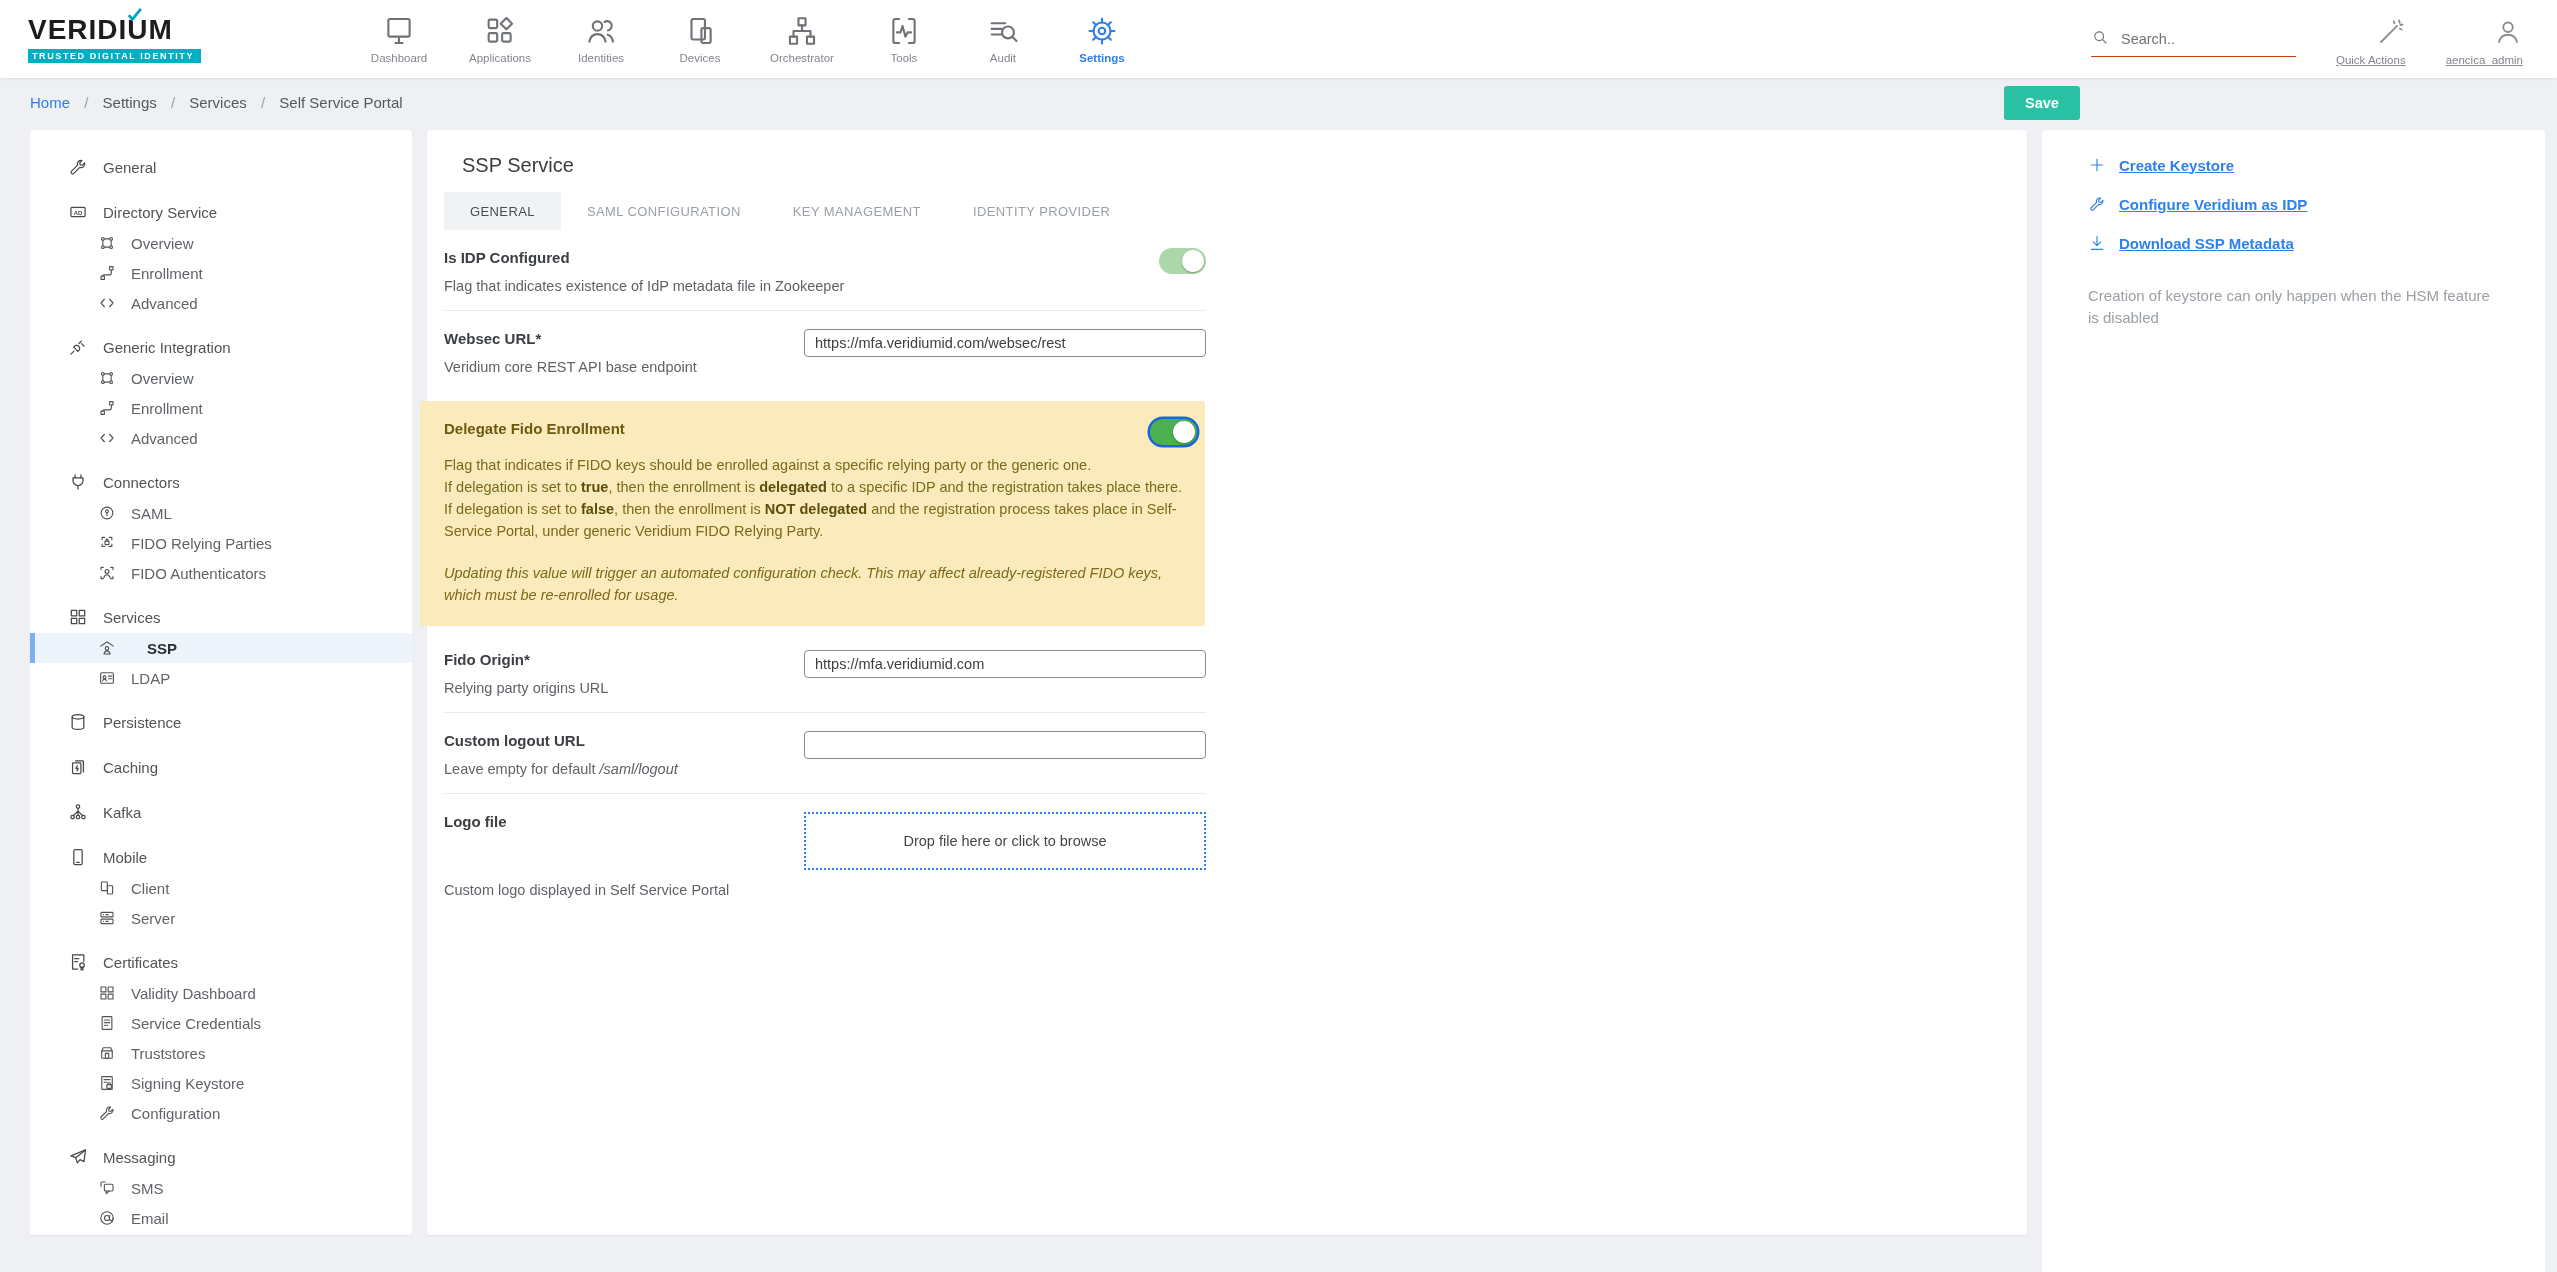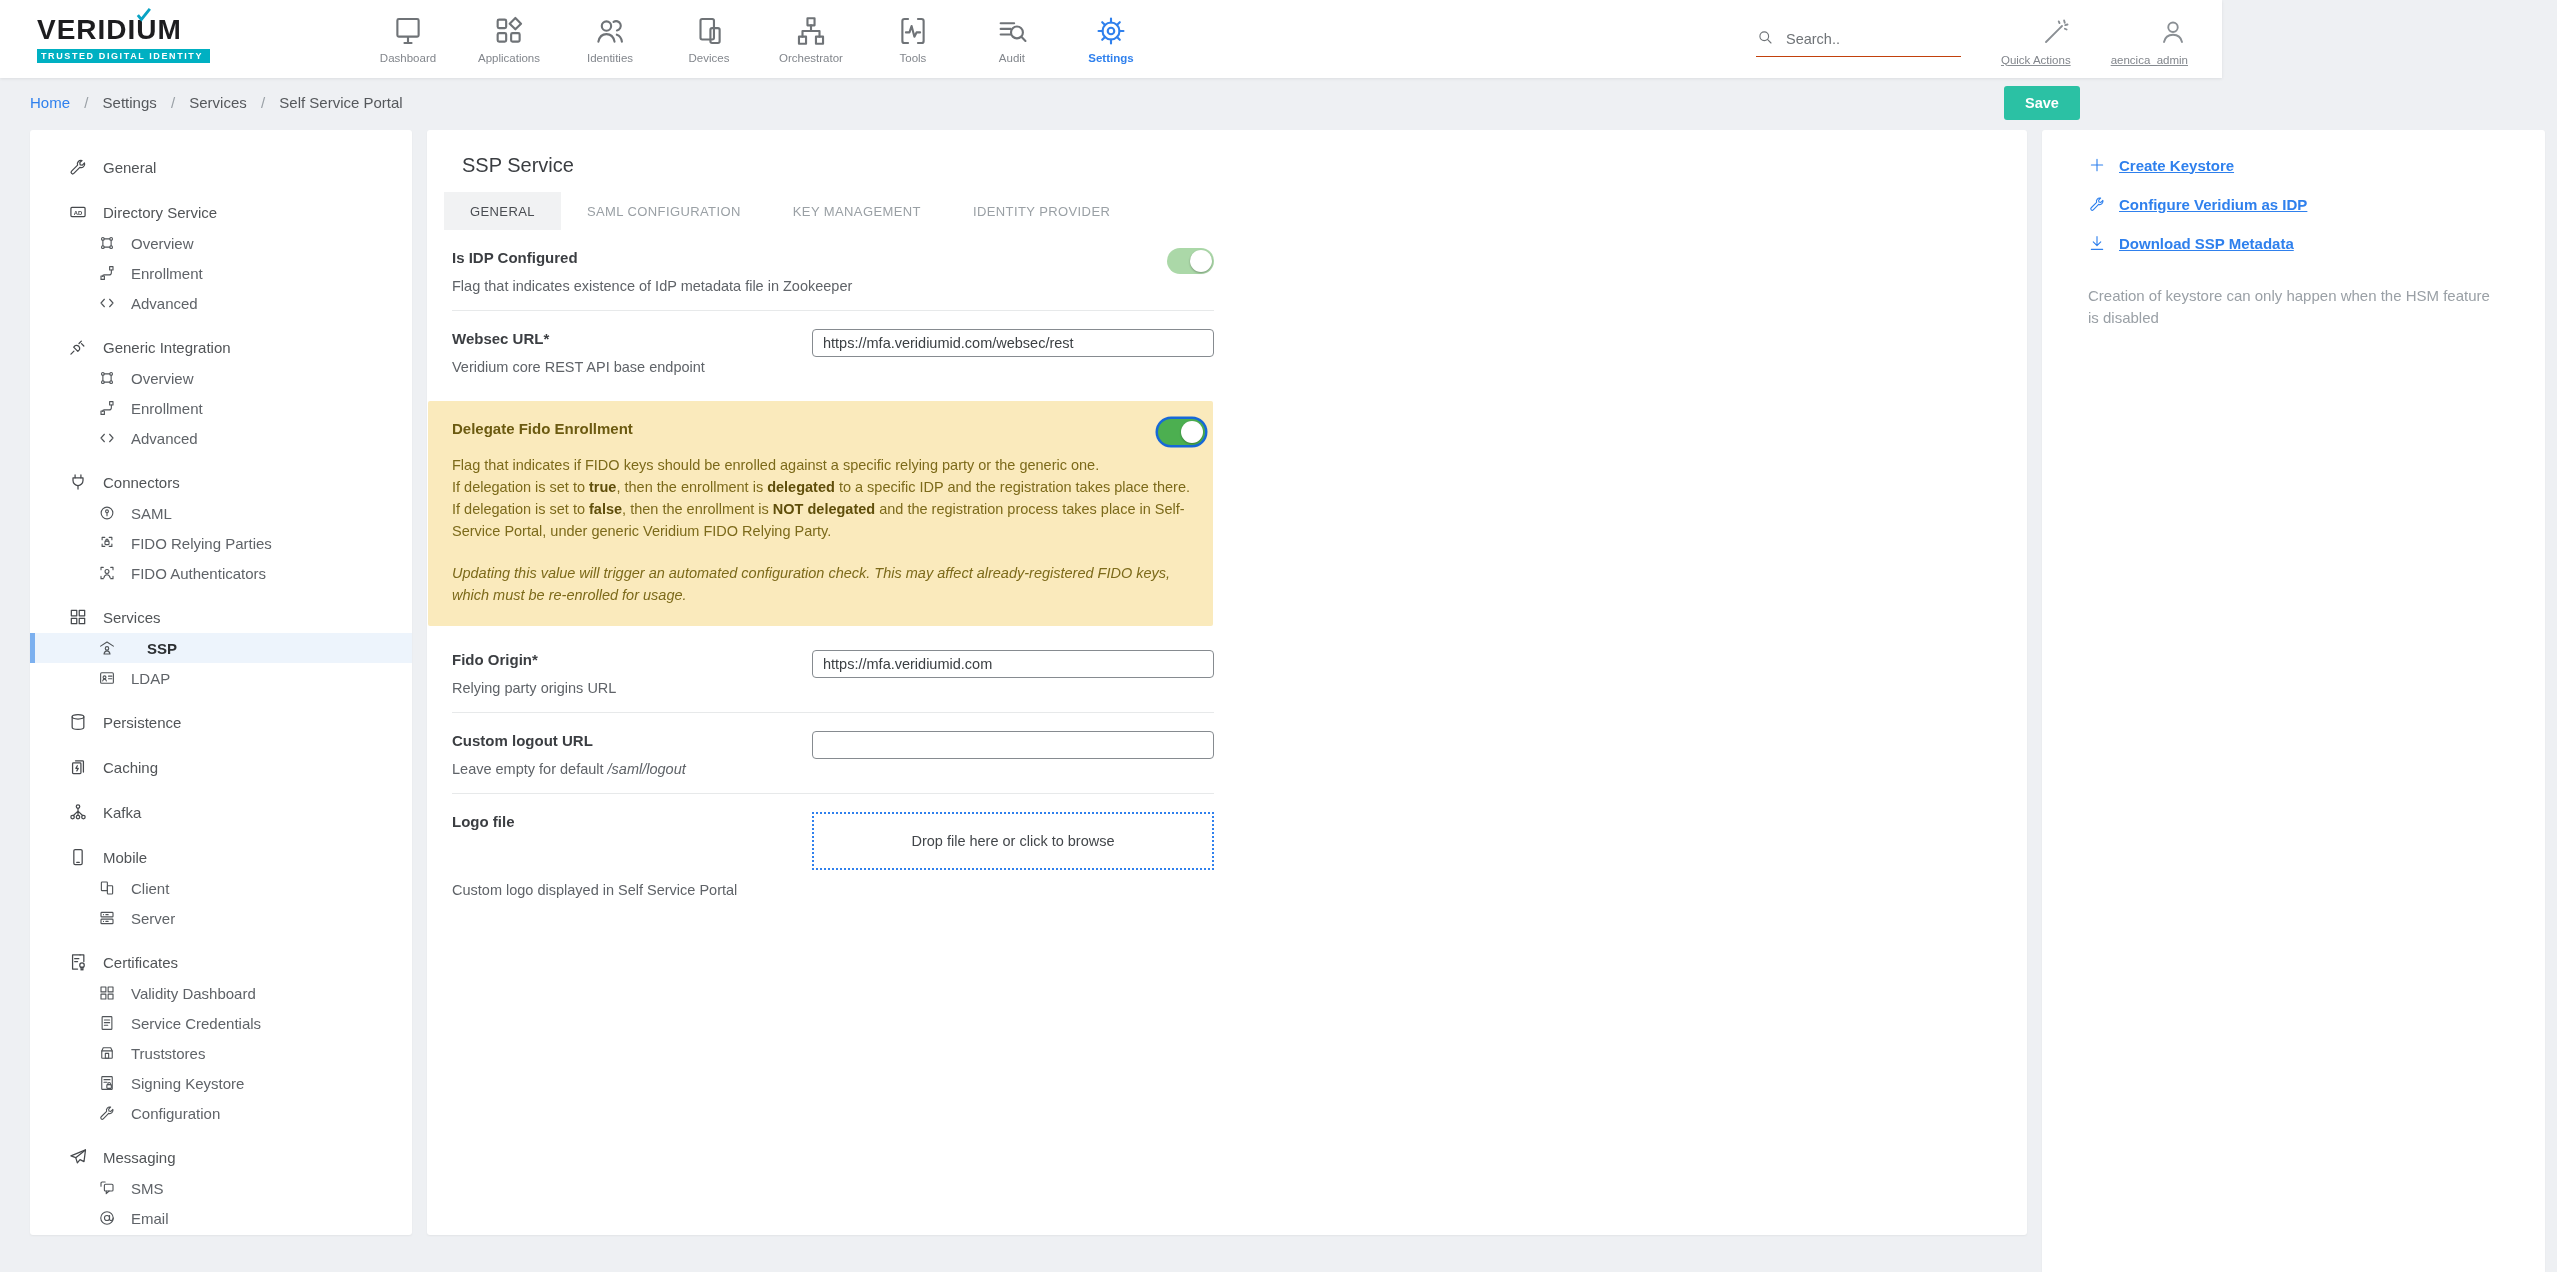--- a/index.html
+++ b/index.html
@@ -1,21 +1,21 @@
 <!DOCTYPE html>
 <html><head>
 <meta charset="utf-8">
 <style>
   * { margin:0; padding:0; box-sizing:border-box; }
   html,body { width:2557px; height:1272px; overflow:hidden; background:#eef0f3;
     font-family:"Liberation Sans", sans-serif; color:#3c4043; }
 
   
-  #topbar { position:absolute; top:0; left:0; width:2222px; height:78px; background:#fff;
-    box-shadow:0 1px 3px rgba(0,0,0,.08); display:flex; align-items:center; z-index:5;padding-left:9px; }
+  #topbar { position:absolute; top:0; left:0; width:2557px; height:78px; background:#fff;
+    box-shadow:0 1px 3px rgba(0,0,0,.08); display:flex; align-items:center; z-index:5; }
   .logo { position:relative; margin-left:28px; width:230px; }
   .logo-word { font-size:28px; font-weight:800; letter-spacing:1px; color:#1d1d1f; line-height:30px; }
   .logo-check { position:absolute; left:98px; top:-9px; color:#0aa3c4; }
   .logo-tagline { display:inline-block; background:#00b0c2; color:#fff; font-size:9px; font-weight:700;
     letter-spacing:1.6px; padding:2.5px 7px 2px 4px; margin-top:1px; }
   .topnav { display:flex; gap:41px; margin-left:112px; }
   .nav-item { display:flex; flex-direction:column; align-items:center; min-width:58px; cursor:pointer;
     color:#6f7377; }
   .nav-icon { width:34px; height:34px; }
   .nav-icon svg { width:34px; height:34px; }
@@ -59,21 +59,21 @@
   .side-item.active { background:#edf4fc; }
   .side-item.active::before { content:""; position:absolute; left:0; top:0; bottom:0; width:5px; background:#7cb0ef; }
   .side-item.active .side-label { font-weight:700; color:#2d3033;margin-left:16px; }
 
   
   .main-title { font-size:20px; font-weight:400; color:#3a3d41; margin:22px 0 0 35px; line-height:26px; }
   .tabs { display:flex; margin:14px 0 0 17px; }
   .tab { border:none; background:transparent; font-family:"Liberation Sans", sans-serif; cursor:pointer;
     font-size:13px; letter-spacing:.4px; color:#9aa0a5; padding:11px 26px; height:38px; }
   .tab.active { background:#f1f2f3; color:#4a4d52; }
-  .form { width:762px; margin-left:25px; }
+  .form { width:762px; margin-left:17px; }
   .form-row { display:flex; justify-content:space-between; align-items:flex-start; padding:18px 0 14px 0; }
   .form-row.bordered { border-bottom:1px solid #e7e9ea; }
   .f-label { font-size:15px; font-weight:700; color:#3b3e42; line-height:20px; }
   .f-desc { font-size:14.5px; color:#5f6368; margin-top:8px; line-height:20px; }
   .f-desc i { font-style:italic; }
   .f-input { width:402px; height:28px; border:1px solid #868b90; border-radius:4px; padding:0 10px;
     font-size:14.5px; color:#3c4043; font-family:"Liberation Sans", sans-serif; background:#fff; }
 
   .toggle { position:relative; width:47px; height:26px; border-radius:13px; cursor:pointer; flex:0 0 auto; }
   .toggle .knob { position:absolute; top:2px; right:2px; width:22px; height:22px; border-radius:50%;

